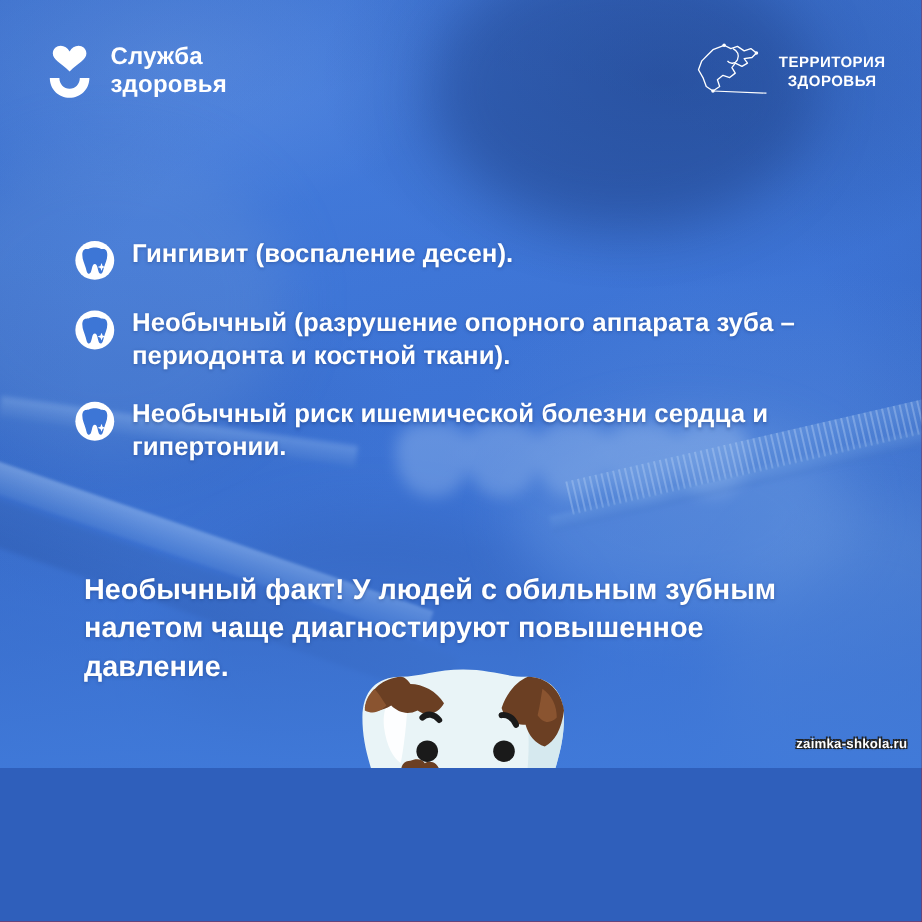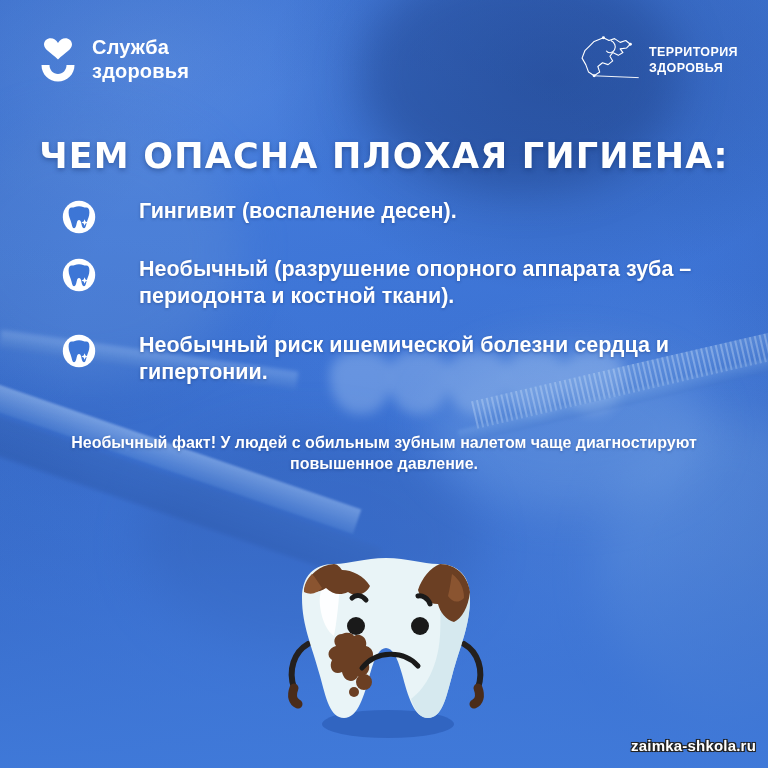--- a/index.html
+++ b/index.html
@@ -8,21 +8,21 @@
     padding: 0;
     background: #2f5fbb;
   }
   body {
     font-family: "Liberation Sans", sans-serif;
   }
 
   .poster {
     position: relative;
     width: 768px;
-    height: 768px;
+    height: 640px;
     overflow: hidden;
     background: #b91c1c;
     user-select: none;
   }
 
   
   .bg-layer {
     position: absolute;
     inset: 0;
     overflow: hidden;
@@ -168,21 +168,21 @@
     display: flex;
     align-items: center;
     gap: 8px;
   }
   .region-map { width: 64px; height: 52px; display: block; }
   .region-text {
     color: #ffffff;
     font-size: 12.5px;
     font-weight: bold;
     line-height: 1.3;
-    text-align: left;
+    text-align: center;
     letter-spacing: .4px;
     white-space: pre-line;
   }
 
   
   .title {
     position: absolute;
     left: 0; right: 0;
     top: 136px;
     text-align: center;
@@ -212,32 +212,31 @@
     width: 34px;
     height: 34px;
     margin-top: 2px;
   }
   .bullet-text {
     color: #ffffff;
     font-size: 21.5px;
     font-weight: bold;
     line-height: 1.26;
     text-shadow: 0 1px 3px rgba(18,46,104,.40);
-    margin-left: 29px;
   }
 
   
   .fact {
     position: absolute;
     left: 70px;
     width: 628px;
-    top: 432px;
-    text-align: center;
-    color: #ffffff;
-    font-size: 16px;
+    top: 476px;
+    text-align: left;
+    color: #ffffff;
+    font-size: 24px;
     font-weight: bold;
     line-height: 1.34;
     text-shadow: 0 1px 3px rgba(18,46,104,.40);
   }
 
   
   .mascot {
     position: absolute;
     left: 268px;
     top: 548px;
@@ -245,21 +244,21 @@
     height: 200px;
   }
   .mascot svg { display: block; width: 100%; height: 100%; }
 
   
   .watermark {
     position: absolute;
     right: 12px;
     bottom: 14px;
     color: #ffffff;
-    font-size: 15px;
+    font-size: 11px;
     font-weight: bold;
     letter-spacing: .2px;
     text-shadow:
       -1.2px -1.2px 0 #232323,  1.2px -1.2px 0 #232323,
       -1.2px  1.2px 0 #232323,  1.2px  1.2px 0 #232323,
        0 0 2px #232323;
   }
 </style>
 </head>
 <body>
@@ -311,21 +310,20 @@
         <circle cx="57" cy="11" r="1.6" fill="#ffffff"></circle>
         <circle cx="18" cy="45" r="1.6" fill="#ffffff"></circle>
         <line x1="18" y1="45" x2="66" y2="47" stroke="#ffffff" stroke-width="1"></line>
       </svg>
       <div class="region-text">ТЕРРИТОРИЯ
 ЗДОРОВЬЯ</div>
     </div>
 
   </div>
 
-  <div class="title">ЧЕМ ОПАСНА ПЛОХАЯ ГИГИЕНА:</div>
 
   <div class="bullets">
 
     <div class="bullet">
       <svg class="bullet-icon" viewBox="0 0 34 34">
         <circle cx="17" cy="17" r="16.2" fill="#ffffff"></circle>
         <path d="M17 6.2 C 13.4 6.2 12.2 7.6 9.8 7.6 C 7.6 7.6 6.6 9.6 6.6 12.4 C 6.6 16.6 8.4 19.2 9.5 23.4 C 10.2 26.2 10.6 28.2 12.1 28.2 C 13.6 28.2 14.1 25.8 14.7 23.2 C 15.2 21.1 15.8 20 17 20 C 18.2 20 18.8 21.1 19.3 23.2 C 19.9 25.8 20.4 28.2 21.9 28.2 C 23.4 28.2 23.8 26.2 24.5 23.4 C 25.6 19.2 27.4 16.6 27.4 12.4 C 27.4 9.6 26.4 7.6 24.2 7.6 C 21.8 7.6 20.6 6.2 17 6.2 Z" fill="#3d76d6"></path>
         <path d="M22.6 19.2 L 23.5 21.6 L 25.9 22.5 L 23.5 23.4 L 22.6 25.8 L 21.7 23.4 L 19.3 22.5 L 21.7 21.6 Z" fill="#ffffff"></path>
       </svg>
       <div class="bullet-text">Гингивит (воспаление десен).</div>

